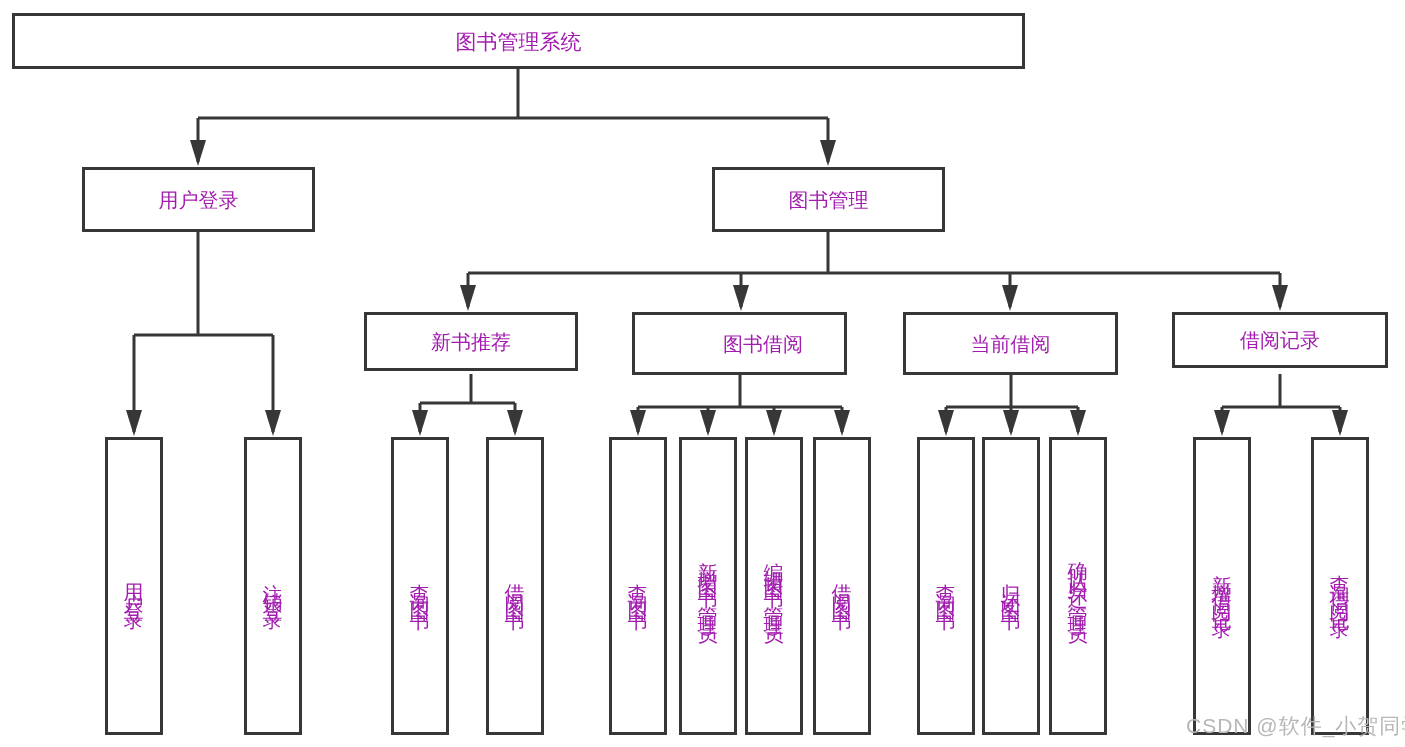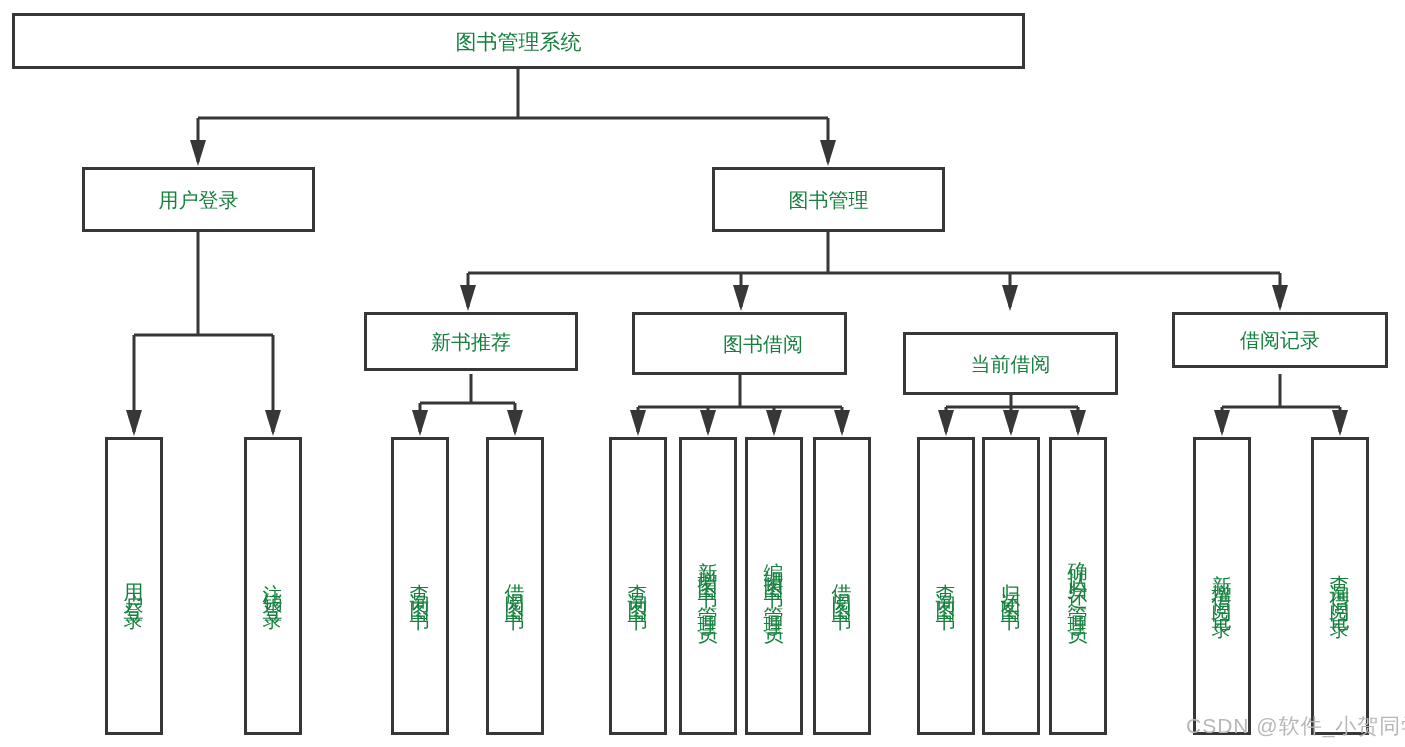--- a/index.html
+++ b/index.html
@@ -20,42 +20,42 @@
     left: 0;
     top: 0;
     width: 1405px;
     height: 747px;
   }
   .box {
     position: absolute;
     box-sizing: border-box;
     border: 3px solid #373737;
     background: #ffffff;
-    color: #15803d;
+    color: #a21caf;
     display: flex;
     align-items: center;
     justify-content: center;
     font-size: 20px;
     line-height: 1;
     text-align: left;
   }
   .root-box  { font-size: 21px; }
   .leaf {
     writing-mode: vertical-rl;
     text-orientation: mixed;
     letter-spacing: 9px;
     font-size: 20px;
   }
   
   #n-root            { left: 12px;   top: 13px;  width: 1013px; height: 56px; }
   #n-user-login      { left: 82px;   top: 167px; width: 233px;  height: 65px; }
   #n-book-mgmt       { left: 712px;  top: 167px; width: 233px;  height: 65px; }
   #n-new-book-rec    { left: 364px;  top: 312px; width: 214px;  height: 59px; }
   #n-book-borrow     { left: 632px;  top: 312px; width: 215px;  height: 63px; padding-left: 47px; }
-  #n-current-borrow  { left: 903px;  top: 312px; width: 215px;  height: 63px; margin-top: 20px; }
+  #n-current-borrow  { left: 903px;  top: 312px; width: 215px;  height: 63px; }
   #n-borrow-records  { left: 1172px; top: 312px; width: 216px;  height: 56px; }
   .leaf { top: 437px; width: 58px; height: 298px; }
   #l-user-login          { left: 105px; }
   #l-logout              { left: 244px; }
   #l-query-books-1       { left: 391px; }
   #l-borrow-books-1      { left: 486px; }
   #l-query-books-2       { left: 609px; }
   #l-add-book            { left: 679px; }
   #l-edit-book           { left: 745px; }
   #l-borrow-books-2      { left: 813px; }

